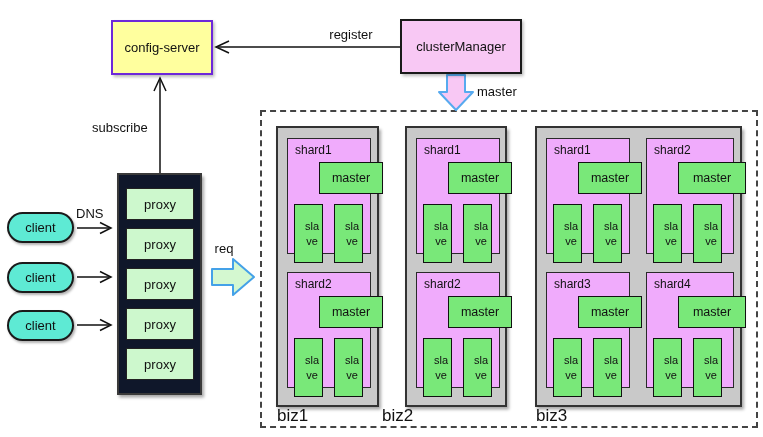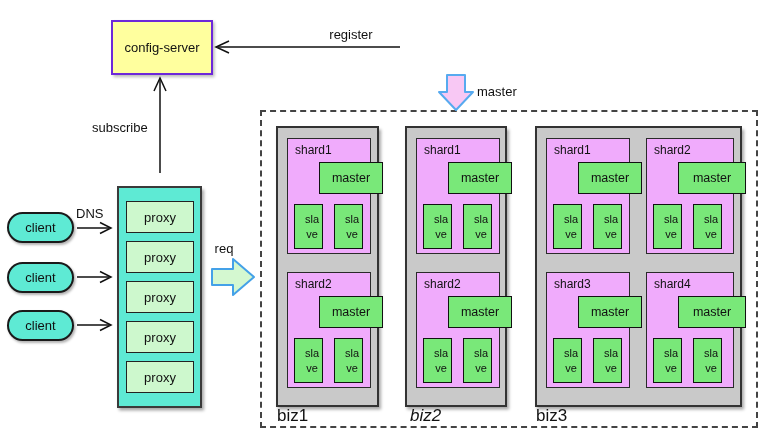--- a/index.html
+++ b/index.html
@@ -21,21 +21,21 @@
     background:#fafac8;border:2px solid #1a1a1a;font-size:15px;box-shadow:none;}
   
   .client{
     position:absolute;left:7px;width:67px;height:31px;border-radius:16px;
     background:#5eead4;border:2px solid #1a1a1a;box-sizing:border-box;
     display:flex;align-items:center;justify-content:center;font-size:13px;z-index:2;
     box-shadow:1.5px 2px 2.5px rgba(0,0,0,0.3);
   }
   
   #proxy-stack{
-    left:117px;top:186px;width:85px;height:222px;background:#5eead4;
+    left:117px;top:173px;width:85px;height:222px;background:#0f172a;
     border:2px solid #3a3a3a;box-sizing:border-box;z-index:2;position:absolute;
     box-shadow:2px 2.5px 3px rgba(0,0,0,0.35);
     padding-left:43px;
   }
   .proxybox{
     position:absolute;left:7px;width:68px;height:32px;background:#cdf8cd;
     border:1.5px solid #222;box-sizing:border-box;display:flex;align-items:center;
     justify-content:center;font-size:13px;
   }
   
@@ -58,21 +58,21 @@
   .shard.s-b{left:9px;top:144px;width:84px;height:116px;}
   .shard.s-c{left:109px;top:10px;width:88px;height:116px;}
   .shard.s-d{left:109px;top:144px;width:88px;height:116px;}
   .shard-name{position:absolute;left:7px;top:4px;font-size:12px;}
   .master{
     position:absolute;left:7px;top:23px;width:calc(100% - 18px);height:32px;
     background:#79e879;border:1.5px solid #111;box-sizing:border-box;
     display:flex;align-items:center;justify-content:center;font-size:12.5px;margin-left:24px;
   }
   .slave{
-    position:absolute;top:65px;width:29px;height:45px;background:#79e879;
+    position:absolute;top:65px;width:29px;height:59px;background:#79e879;
     border:1.5px solid #111;box-sizing:border-box;display:flex;align-items:center;
     justify-content:center;text-align:center;font-size:11px;line-height:1.35;padding-left:7px;
   }
   .slave.sl1{left:6px;} .slave.sl2{left:46px;}
   .bizlabel{position:absolute;top:406px;font-size:17px;font-weight:500;z-index:2;}
   
   .edge-label{position:absolute;font-size:13px;z-index:3;}
   #lbl-register{left:320px;top:27px;width:62px;text-align:center;}
   #lbl-subscribe{left:92px;top:120px;}
   #lbl-dns{left:76px;top:206px;text-align:center;}
@@ -112,20 +112,21 @@
     </g>
 
     <polygon points="212,269 233,269 233,259 254,277 233,295 233,285 212,285" fill="#d4f8d0" stroke="#44a1e8" stroke-width="2" stroke-linejoin="round"></polygon>
 
     <polygon points="447,75 465,75 465,92 473,92 456,110 439,92 447,92" fill="#f8c8f4" stroke="#57aaef" stroke-width="2" stroke-linejoin="round"></polygon>
   </svg>
 
   <div id="biz-zone"></div>
 
   <div id="config-server" class="node">config-server</div>
+  <div id="cluster-manager" class="node">clusterManager</div>
 
   <div id="lbl-register" class="edge-label">register</div>
   <div id="lbl-subscribe" class="edge-label">subscribe</div>
   <div id="lbl-dns" class="edge-label">DNS</div>
   <div id="lbl-req" class="edge-label">req</div>
   <div id="lbl-migrate" class="edge-label">master</div>
 
   <div class="client" style="top:212px;">client</div>
   <div class="client" style="top:262px;">client</div>
   <div class="client" style="top:310px;">client</div>
@@ -161,21 +162,21 @@
       <div class="slave sl1">sla ve</div>
       <div class="slave sl2">sla ve</div>
     </div>
     <div class="shard s-b">
       <div class="shard-name">shard2</div>
       <div class="master">master</div>
       <div class="slave sl1">sla ve</div>
       <div class="slave sl2">sla ve</div>
     </div>
   </div>
-  <div class="bizlabel" style="left:410px;font-style:italic;">biz2</div>
+  <div class="bizlabel" style="left:382px;">biz2</div>
 
   <div id="biz3-box" class="cluster">
     <div class="shard s-a">
       <div class="shard-name">shard1</div>
       <div class="master">master</div>
       <div class="slave sl1">sla ve</div>
       <div class="slave sl2">sla ve</div>
     </div>
     <div class="shard s-c">
       <div class="shard-name">shard2</div>

